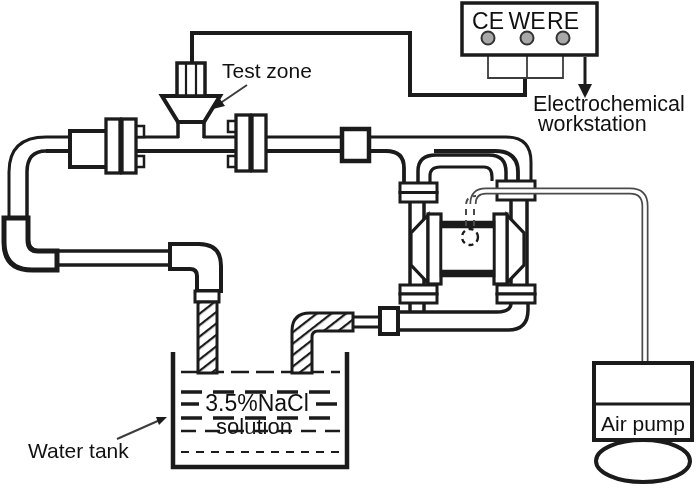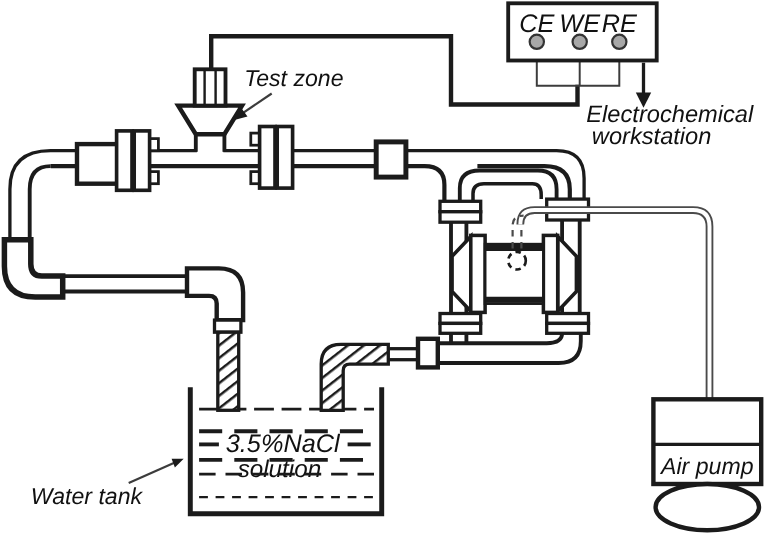--- a/index.html
+++ b/index.html
@@ -1,16 +1,16 @@
 <!DOCTYPE html>
 <html style="--line: #1b1b1b; --wire: #3c3c3c; --tube: #4a4a4a; --terminal: #a8a8a8; --text: #111111;"><head>
 <meta charset="utf-8">
 <style>
   html,body{margin:0;padding:0;background:#fff;}
-  #stage{position:relative;width:700px;height:492px;background:#fff;overflow:hidden;font-style:italic;}
+  #stage{position:relative;width:700px;height:492px;background:#fff;overflow:hidden;}
   svg{display:block;}
   .ln{stroke:var(--line,#1b1b1b);fill:none;stroke-linecap:butt;}
   .shp{stroke:var(--line,#1b1b1b);fill:#fff;}
   .solid{fill:var(--line,#1b1b1b);stroke:none;}
   .thin{stroke:var(--wire,#3c3c3c);fill:none;}
   .tubeo{stroke:var(--tube,#4a4a4a);fill:none;}
   .tubei{stroke:#fff;fill:none;}
   .dash{stroke:var(--line,#1b1b1b);fill:none;}
   .hat{fill:url(#hatch);stroke:var(--line,#1b1b1b);}
   text{fill:var(--text,#111);font-family:"Liberation Sans","DejaVu Sans",sans-serif;}

